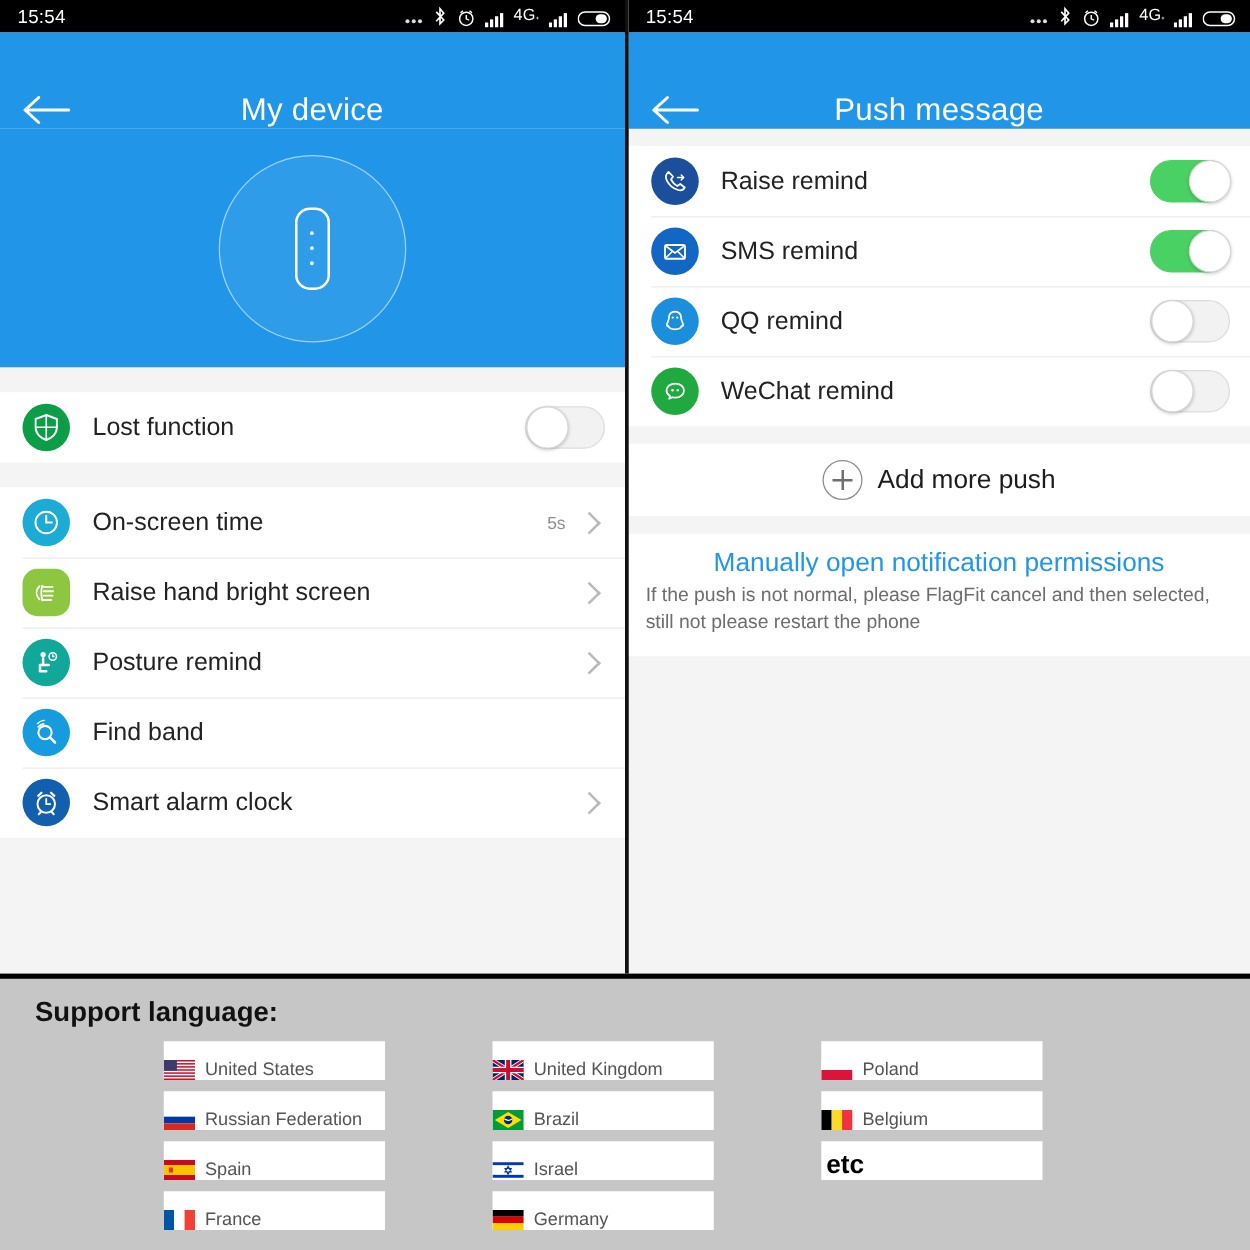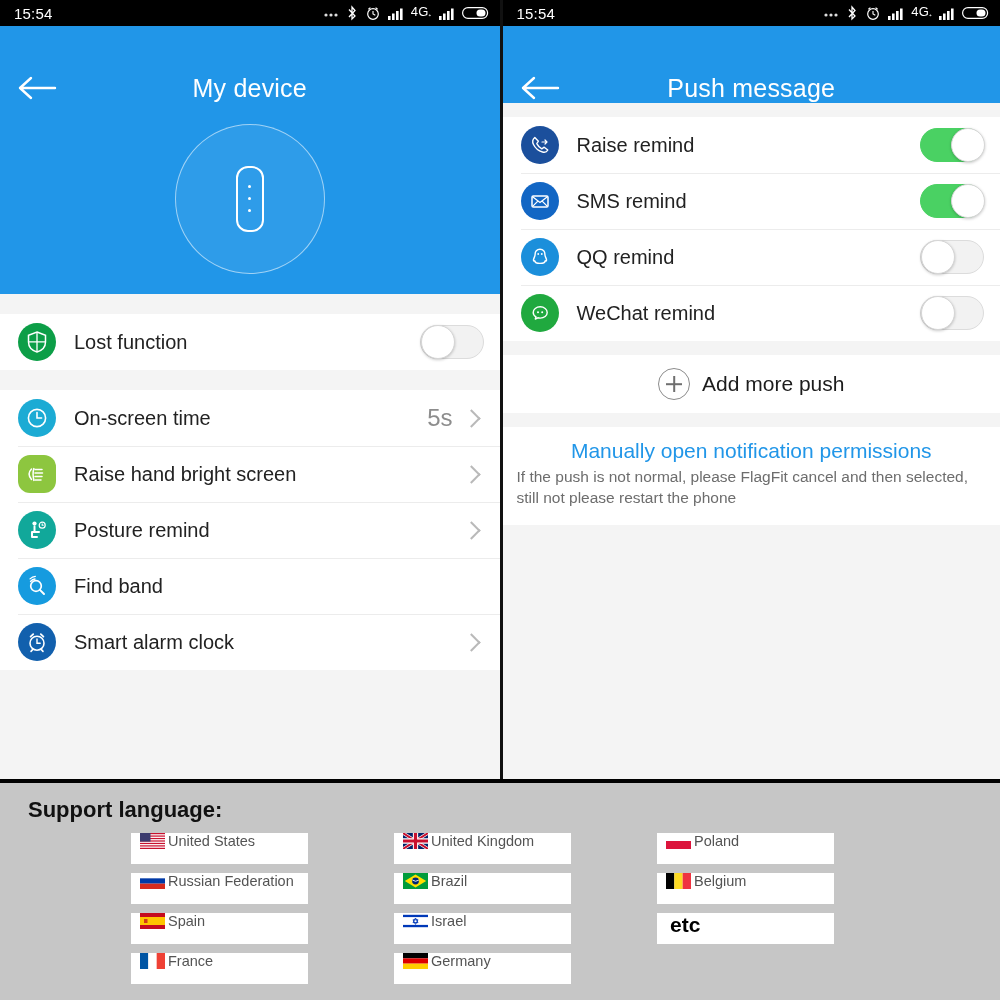--- a/index.html
+++ b/index.html
@@ -13,21 +13,21 @@
 
   
   .phones{position:absolute;left:0;top:0;width:1000px;height:779px;display:flex;background:#000;}
   .phone{position:relative;width:501px;height:779px;background:#f4f4f4;overflow:hidden;}
   .phone.right{width:499px;border-left:3px solid #111;}
 
   
   .statusbar{height:26px;background:#000;color:#fff;display:flex;align-items:center;
     justify-content:space-between;padding:0 10px 0 14px;box-sizing:border-box;}
   .sb-time{font-size:15px;letter-spacing:.2px;}
-  .sb-icons{display:flex;align-items:center;gap:7px;}
+  .sb-icons{display:flex;align-items:flex-end;gap:7px;}
   .sb-icons svg{display:block;}
   .sb-4g{font-size:13px;font-weight:400;letter-spacing:.2px;}
   .sb-4g sub{font-size:8px;}
 
   
   .appbar{height:auto;background:#2196e8;color:#fff;display:flex;align-items:flex-end;
     position:relative;}
   .appbar .back{width:74px;display:flex;align-items:center;justify-content:center;}
   .appbar .title{flex:1;text-align:center;font-size:25px;font-weight:400;
     letter-spacing:.2px;padding-right:74px;}
@@ -44,21 +44,21 @@
   .gap{height:20px;background:#f4f4f4;}
   .gap.small{height:14px;}
   .block{background:#fff;}
   .row{display:flex;align-items:center;height:56px;padding:0 16px 0 18px;
     background:#fff;box-sizing:border-box;position:relative;}
   .row + .row::before{content:"";position:absolute;left:18px;right:0;top:0;height:1px;background:#ececec;}
   .row .ico{width:38px;height:38px;border-radius:50%;flex:0 0 38px;
     display:flex;align-items:center;justify-content:center;}
   .row .ico svg{display:block;}
   .row .label{margin-left:18px;font-size:20px;color:#222;flex:1;white-space:nowrap;}
-  .row .value{font-size:24px;color:#8d8d8d;margin-right:12px;}
+  .row .value{font-size:14px;color:#8d8d8d;margin-right:12px;}
   .chev{width:11px;height:11px;border-right:2.5px solid #b9b9b9;border-top:2.5px solid #b9b9b9;
     transform:rotate(45deg);margin-right:6px;}
 
   
   .toggle{width:64px;height:34px;border-radius:17px;position:relative;flex:0 0 64px;}
   .toggle.off{background:#f2f2f2;border:1px solid #dcdcdc;box-sizing:border-box;}
   .toggle.off .knob{left:0px;}
   .toggle.on{background:#4ad163;border:1px solid #4ad163;box-sizing:border-box;}
   .toggle.on .knob{left:30px;}
   .knob{position:absolute;top:-1px;width:34px;height:34px;border-radius:50%;background:#fff;
@@ -74,22 +74,22 @@
   .noteblock{background:#fff;padding:12px 14px 16px 14px;}
   .notelink{color:#2196e8;font-size:21px;text-align:center;display:block;}
   .notetext{color:#6d6d6d;font-size:15.5px;line-height:1.35;margin-top:4px;}
 
   
   .langsec{position:absolute;left:0;top:779px;width:1000px;height:221px;background:#c6c6c6;
     border-top:4px solid #000;box-sizing:border-box;}
   .langtitle{font-size:22px;font-weight:bold;color:#111;margin:14px 0 0 28px;}
   .langgrid{margin-top:10px;display:flex;padding-left:131px;gap:86px;}
   .langcol{display:flex;flex-direction:column;gap:9px;}
-  .langbox{width:177px;height:31px;background:#fff;display:flex;align-items:flex-start;
-    padding-left:9px;box-sizing:border-box;gap:3px;}
+  .langbox{width:177px;height:31px;background:#fff;display:flex;align-items:flex-end;
+    box-sizing:border-box;gap:8px;}
   .langbox .lname{font-size:14.5px;color:#545454;white-space:nowrap;}
   .langbox .lname.etc{font-size:21px;font-weight:bold;color:#000000;padding-left:4px;}
   .flag{width:25px;height:16px;flex:0 0 25px;display:block;border:0;}
 </style>
 </head>
 <body>
 
 <div class="screenshot">
 
   <div class="phones">

